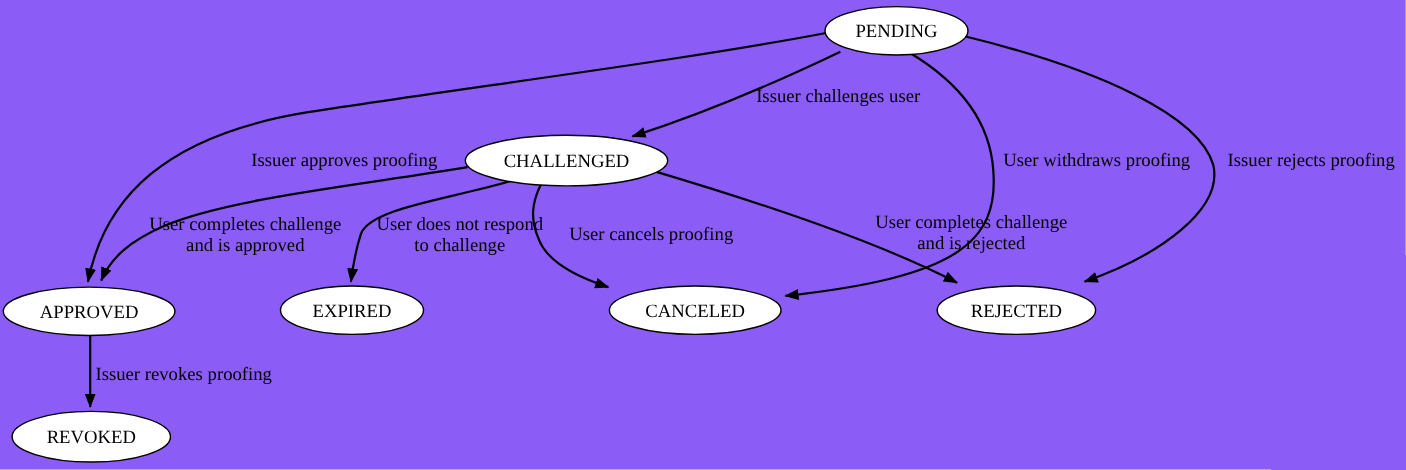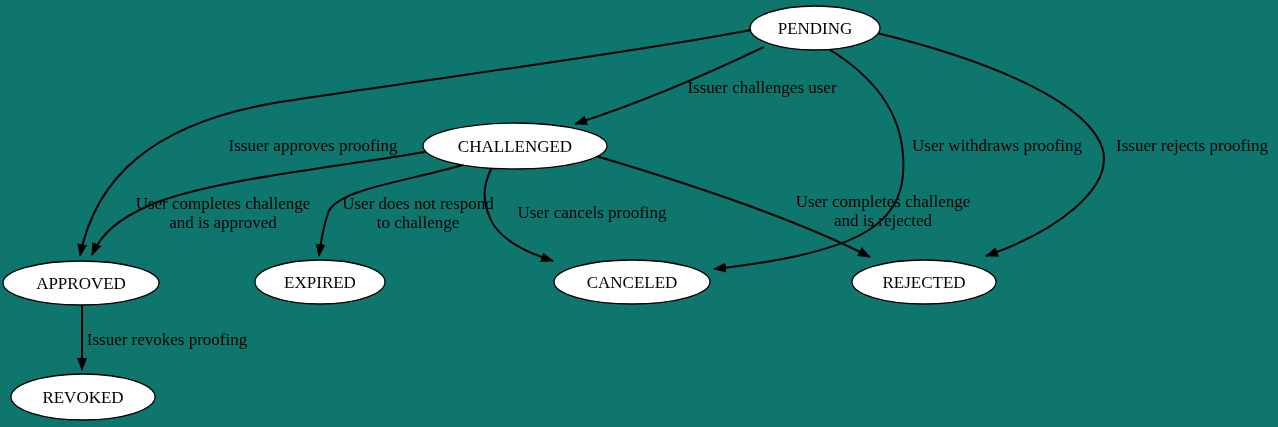--- a/index.html
+++ b/index.html
@@ -4,21 +4,21 @@
 <style>
   html, body {
     margin: 0;
     padding: 0;
     background: #ffffff;
   }
   .canvas {
     position: relative;
     width: 1278px;
     height: 427px;
-    background: #0f766e;
+    background: #8b5cf6;
     overflow: hidden;
   }
   svg { display: block; }
   .edge-path {
     fill: none;
     stroke: #000000;
     stroke-width: 2;
   }
   .node-shape {
     fill: #ffffff;

